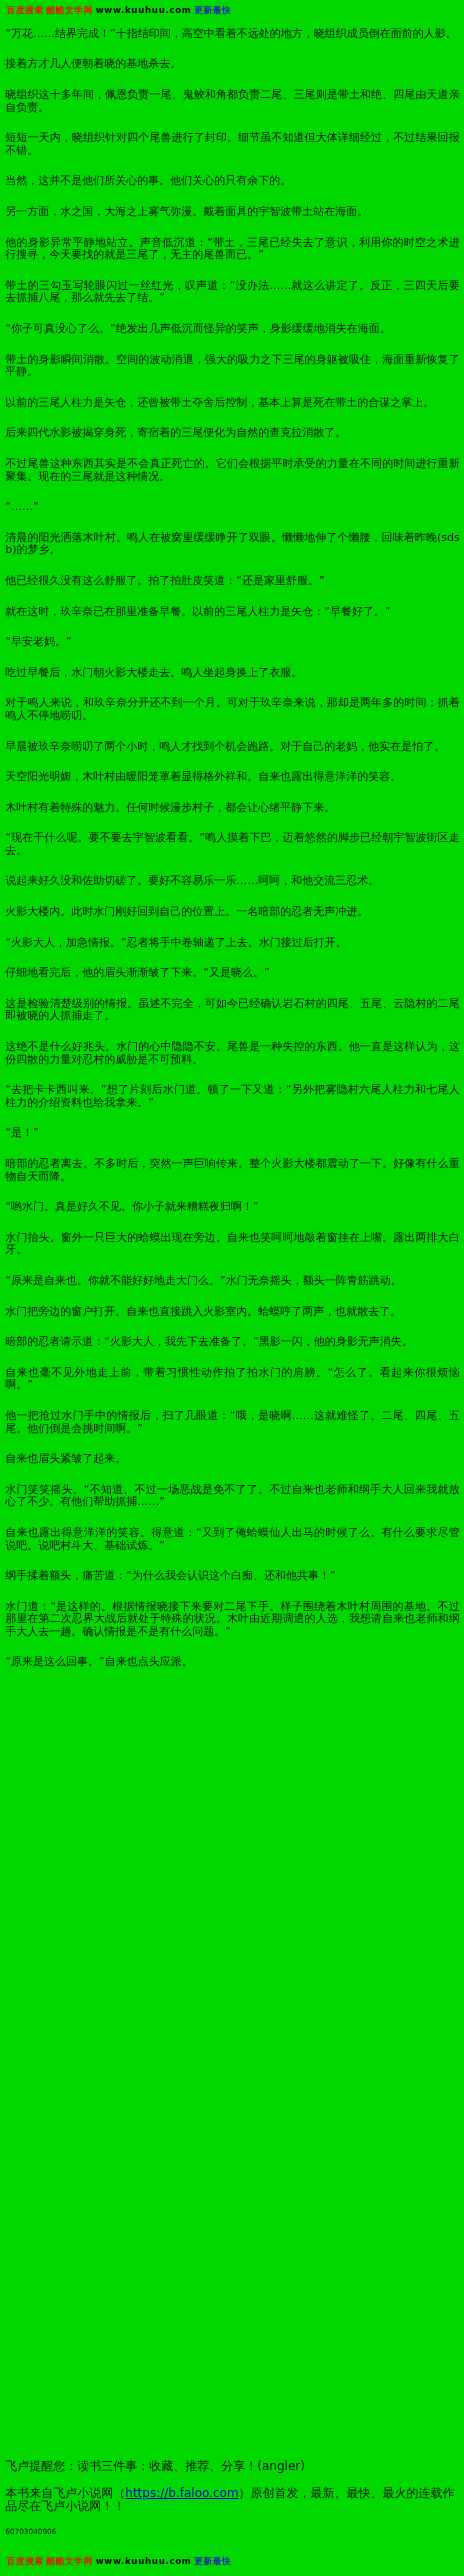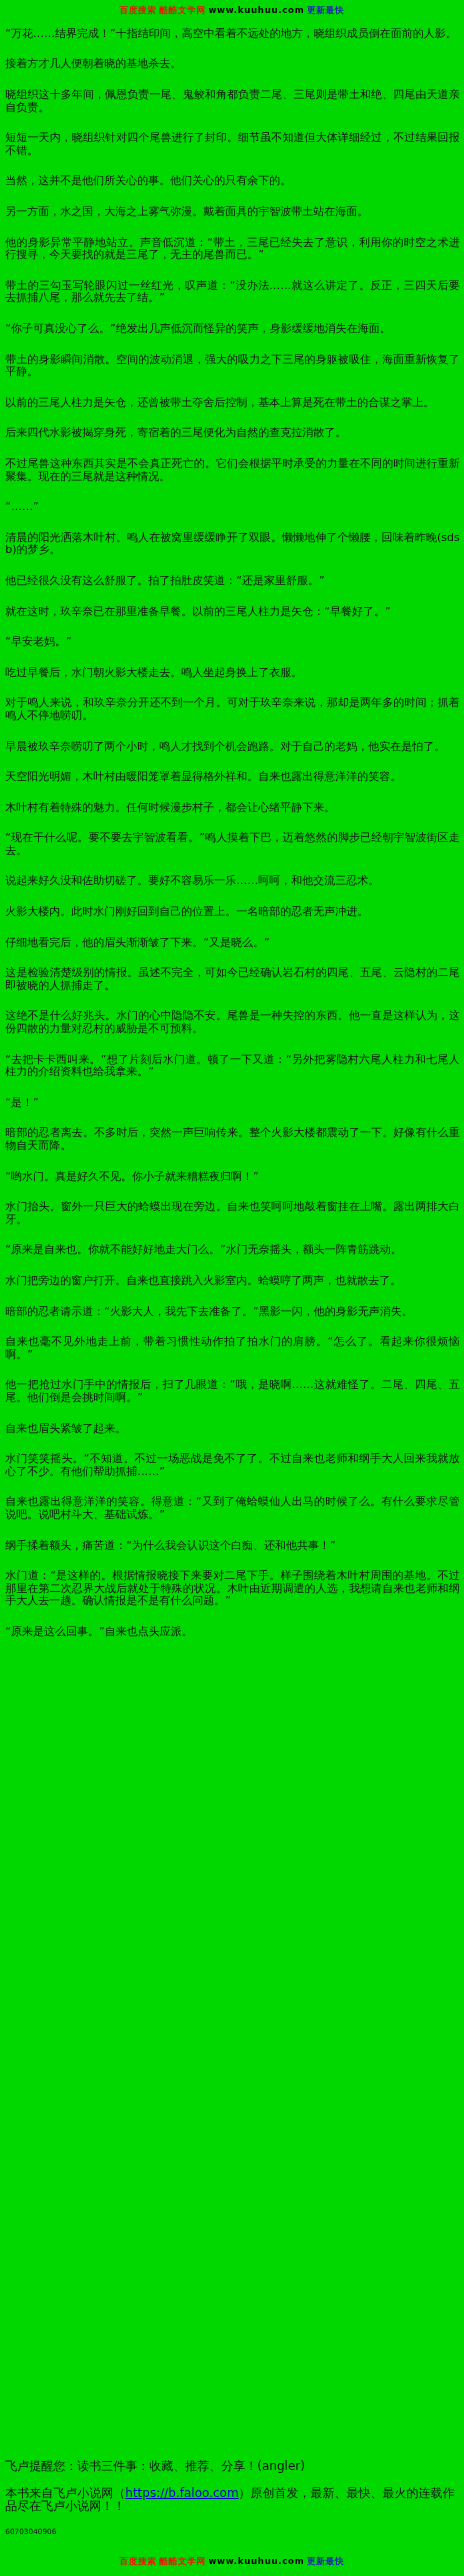--- a/index.html
+++ b/index.html
@@ -20,21 +20,20 @@
     padding: 4px 5.3px 6.6px 5.3px;
     display: flex;
     flex-direction: column;
   }
   .banner {
     font-size: 8.6px;
     font-weight: bold;
     letter-spacing: 0.7px;
     padding: 1.3px 0 4px 1.3px;
     white-space: nowrap;
-    text-align: center;
   }
   .banner .part { margin-right: 2.7px; }
   .banner .part.url { text-decoration: none; }
   .novel-body {
     flex: 1 1 auto;
     padding: 6.6px 0 2.7px 0;
   }
   .para {
     font-size: 11px;
     line-height: 12.6px;
@@ -89,20 +88,21 @@
       <p class="para">就在这时，玖辛奈已在那里准备早餐。以前的三尾人柱力是矢仓：“早餐好了。”</p>
       <p class="para">“早安老妈。”</p>
       <p class="para">吃过早餐后，水门朝火影大楼走去。鸣人坐起身换上了衣服。</p>
       <p class="para">对于鸣人来说，和玖辛奈分开还不到一个月。可对于玖辛奈来说，那却是两年多的时间；抓着鸣人不停地唠叨。</p>
       <p class="para">早晨被玖辛奈唠叨了两个小时，鸣人才找到个机会跑路。对于自己的老妈，他实在是怕了。</p>
       <p class="para">天空阳光明媚，木叶村由暖阳笼罩着显得格外祥和。自来也露出得意洋洋的笑容。</p>
       <p class="para">木叶村有着特殊的魅力。任何时候漫步村子，都会让心绪平静下来。</p>
       <p class="para">“现在干什么呢。要不要去宇智波看看。”鸣人摸着下巴，迈着悠然的脚步已经朝宇智波街区走去。</p>
       <p class="para">说起来好久没和佐助切磋了。要好不容易乐一乐……呵呵，和他交流三忍术。</p>
       <p class="para">火影大楼内。此时水门刚好回到自己的位置上。一名暗部的忍者无声冲进。</p>
+      <p class="para">“火影大人，加急情报。”忍者将手中卷轴递了上去。水门接过后打开。</p>
       <p class="para">仔细地看完后，他的眉头渐渐皱了下来。“又是晓么。”</p>
       <p class="para">这是检验清楚级别的情报。虽述不完全，可如今已经确认岩石村的四尾、五尾、云隐村的二尾即被晓的人抓捕走了。</p>
       <p class="para">这绝不是什么好兆头。水门的心中隐隐不安。尾兽是一种失控的东西。他一直是这样认为，这份四散的力量对忍村的威胁是不可预料。</p>
       <p class="para">“去把卡卡西叫来。”想了片刻后水门道。顿了一下又道：“另外把雾隐村六尾人柱力和七尾人柱力的介绍资料也给我拿来。”</p>
       <p class="para">“是！”</p>
       <p class="para">暗部的忍者离去。不多时后，突然一声巨响传来。整个火影大楼都震动了一下。好像有什么重物自天而降。</p>
       <p class="para">“哟水门。真是好久不见。你小子就来糟糕夜归啊！”</p>
       <p class="para">水门抬头。窗外一只巨大的蛤蟆出现在旁边。自来也笑呵呵地敲着窗挂在上嘴。露出两排大白牙。</p>
       <p class="para">“原来是自来也。你就不能好好地走大门么。”水门无奈摇头，额头一阵青筋跳动。</p>
       <p class="para">水门把旁边的窗户打开。自来也直接跳入火影室内。蛤蟆哼了两声，也就散去了。</p>

